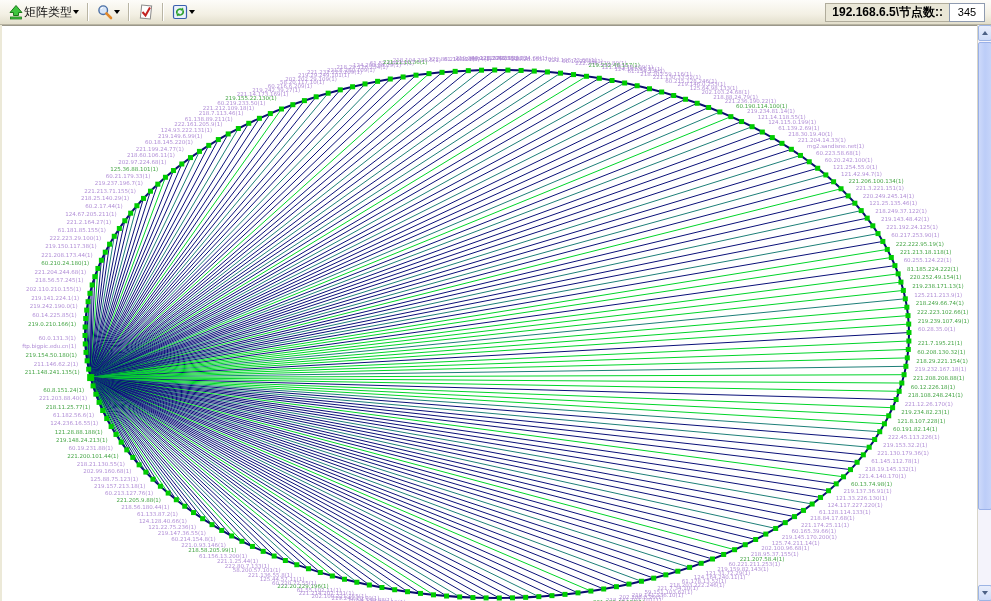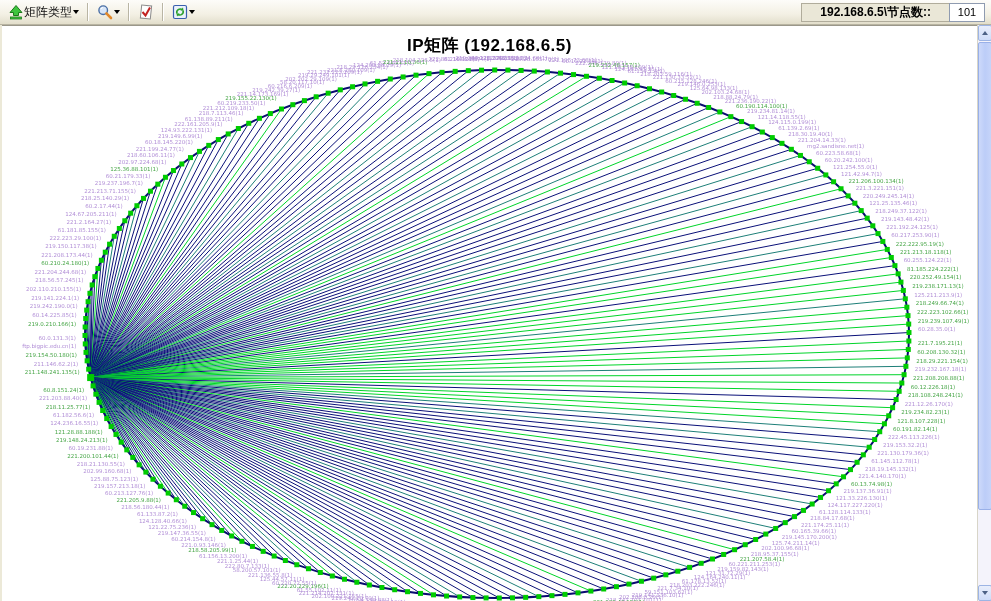--- a/index.html
+++ b/index.html
@@ -19,21 +19,21 @@
     display:flex;align-items:center;gap:0;height:21px;padding:0 4px;
     border:1px solid transparent;border-radius:2px;cursor:default;
     font-size:12px;color:#111;
   }
   .tb-sep{width:1px;height:18px;background:#b9b5a4;border-right:1px solid #fff;margin:0 3px;}
   .chev{width:0;height:0;border-left:3px solid transparent;border-right:3px solid transparent;border-top:4px solid #000;margin-left:1px;}
   .icon16{width:16px;height:16px;display:block;}
   
   .count-panel{position:absolute;right:6px;top:3px;height:19px;display:flex;align-items:center;}
   .count-label{
-    height:17px;line-height:17px;padding:0 18px;font-size:12px;font-weight:bold;color:#000;
+    height:17px;line-height:17px;padding:0 6px;font-size:12px;font-weight:bold;color:#000;
     background:#eae7d7;border:1px solid #b0ac9b;border-right:none;white-space:nowrap;
   }
   .count-value{
     width:34px;height:17px;line-height:17px;text-align:center;font-size:11px;color:#000;
     background:#fff;border:1px solid #8f9bb0;
   }
   
   .canvas{
     position:absolute;left:2px;top:25px;width:975px;height:576px;
     background:#fff;border-top:1px solid #9a978a;box-sizing:border-box;overflow:hidden;
@@ -105,21 +105,21 @@
       <path d="M5 9.5 a3.3 3.3 0 0 1 5.3-3.6" fill="none" stroke="#2ca02c" stroke-width="1.6"></path>
       <path d="M11 3.5 L11.5 6.8 L8.2 6.2 Z" fill="#2ca02c"></path>
       <path d="M11 6.5 a3.3 3.3 0 0 1 -5.3 3.6" fill="none" stroke="#2ca02c" stroke-width="1.6"></path>
       <path d="M5 12.5 L4.5 9.2 L7.8 9.8 Z" fill="#2ca02c"></path>
     </svg>
     <span class="chev"></span>
   </div>
 
   <div class="count-panel">
     <span class="count-label">192.168.6.5\节点数::</span>
-    <span class="count-value">101</span>
+    <span class="count-value">345</span>
   </div>
 </div>
 
 <div class="canvas">
   <svg id="matrix-svg" width="975" height="576" viewBox="0 0 975 576">
       <line x1="88.65033216666069" y1="351.572567947219" x2="86.6796131522384" y2="343.20461056882726" stroke="#00d42a" stroke-width="1"></line>
       <line x1="88.65033216666069" y1="351.572567947219" x2="85.12847093719864" y2="334.8004780732929" stroke="#0a1078" stroke-width="1"></line>
       <line x1="88.65033216666069" y1="351.572567947219" x2="83.99849942502232" y2="326.3688062748628" stroke="#00d42a" stroke-width="1"></line>
       <line x1="88.65033216666069" y1="351.572567947219" x2="83.29085973782287" y2="317.9182592862791" stroke="#1e7f78" stroke-width="1"></line>
       <line x1="88.65033216666069" y1="351.572567947219" x2="83.00627902321429" y2="309.4575206158182" stroke="#0a1078" stroke-width="1"></line>
@@ -699,21 +699,20 @@
       <rect x="98.18205490717872" y="382.0114162470936" width="5" height="5" fill="#00cc00"></rect>
       <text x="92.06831338816079" y="391.11975998279" text-anchor="end" fill="#b18ed6" font-size="5.5" font-family="&quot;DejaVu Sans&quot;,sans-serif">61.182.56.6(1)</text>
       <rect x="94.55755674467628" y="373.87364178958" width="5" height="5" fill="#00cc00"></rect>
       <text x="88.36463929492407" y="382.70456139604295" text-anchor="end" fill="#46a546" font-size="5.5" font-family="&quot;DejaVu Sans&quot;,sans-serif">218.11.25.77(1)</text>
       <rect x="91.34197134298051" y="365.66560879316387" width="5" height="5" fill="#00cc00"></rect>
       <text x="85.07881052280288" y="374.21670909293084" text-anchor="end" fill="#b18ed6" font-size="5.5" font-family="&quot;DejaVu Sans&quot;,sans-serif">221.203.88.40(1)</text>
       <rect x="88.53860293346031" y="357.39575156659953" width="5" height="5" fill="#00cc00"></rect>
       <text x="82.21420348297767" y="365.6649249154609" text-anchor="end" fill="#46a546" font-size="5.5" font-family="&quot;DejaVu Sans&quot;,sans-serif">60.8.151.24(1)</text>
       <rect x="85.15033216666069" y="348.072567947219" width="7" height="7" fill="#00cc00"></rect>
     </svg>
-  <div class="graph-title">IP矩阵 (192.168.6.5)</div>
 </div>
 
 <div class="scrollbar">
   <div class="sb-btn sb-up">
     <span class="sb-arrow-up"></span>
   </div>
   <div class="sb-thumb"></div>
   <div class="sb-btn sb-down">
     <span class="sb-arrow-down"></span>
   </div>

